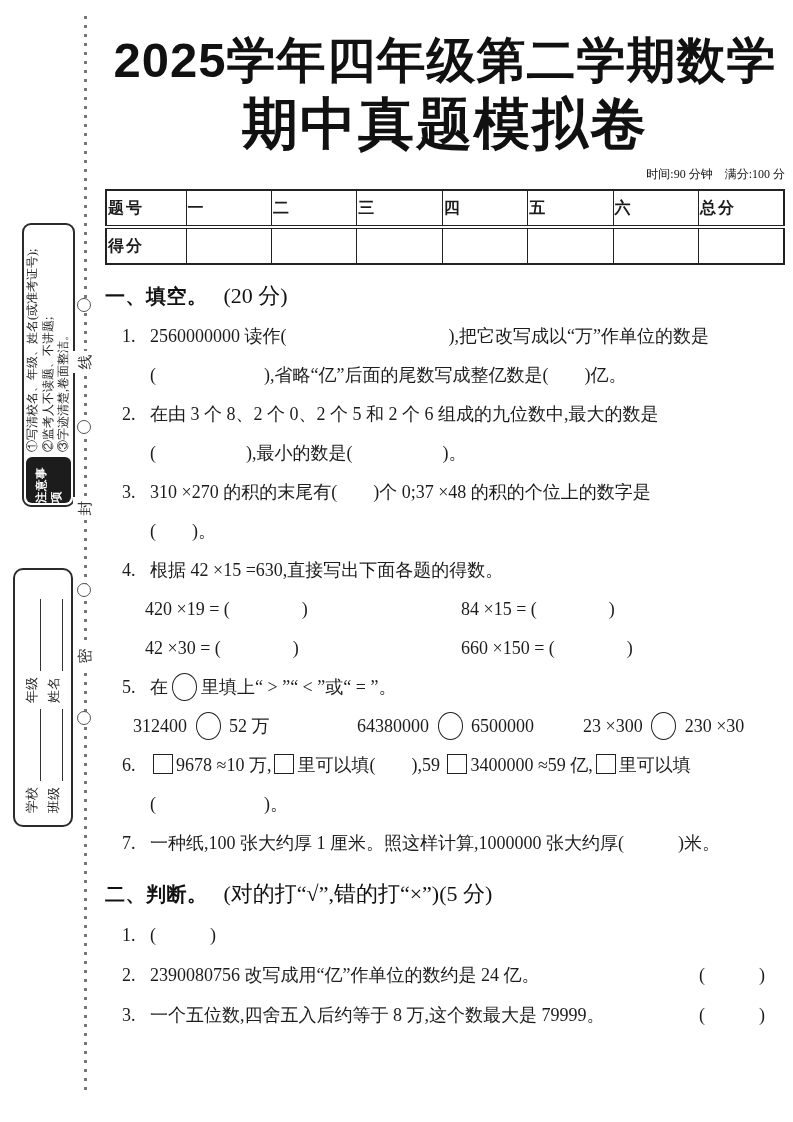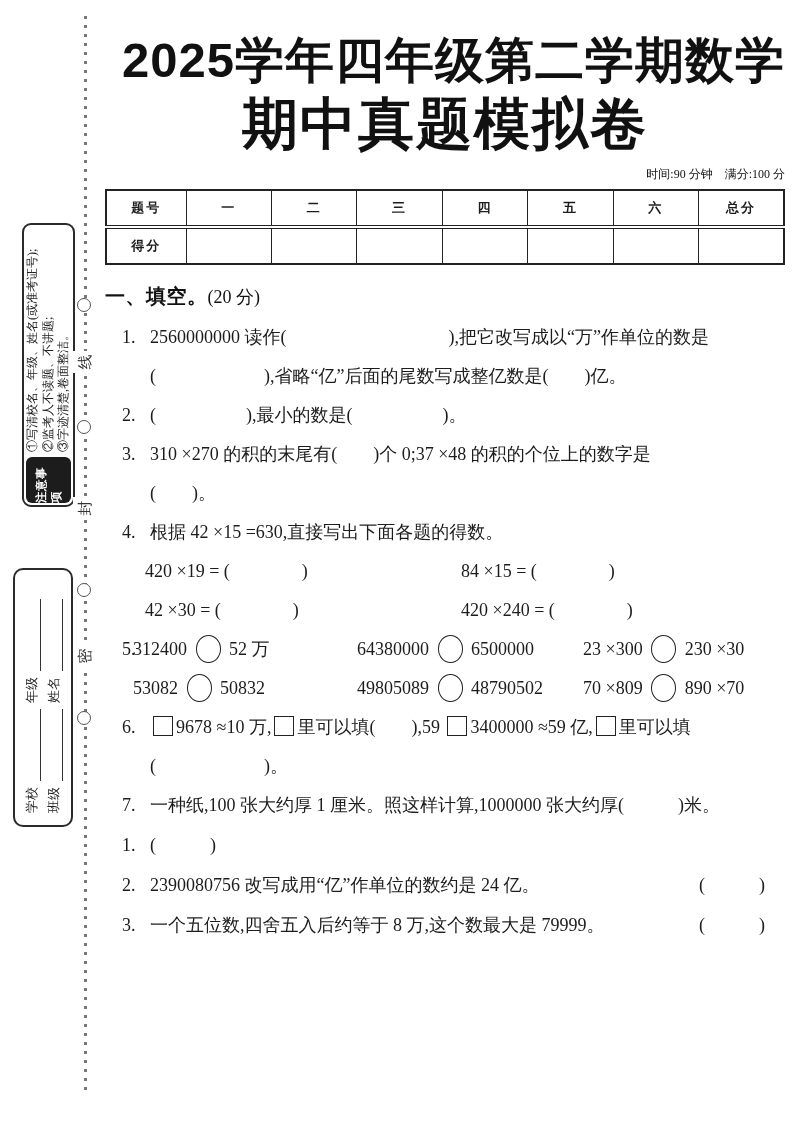--- a/index.html
+++ b/index.html
@@ -49,48 +49,48 @@
     box-sizing:border-box; border:2px solid #2b2b2b; border-radius:10px;
     background:#fff; display:flex; flex-direction:column; justify-content:space-around;
     padding:6px 12px; font-size:13px; color:#222;
   }
   .info-row{display:flex; align-items:flex-end; gap:6px; white-space:nowrap;}
   .uline{display:inline-block; width:72px; border-bottom:1.2px solid #333; height:12px;}
 
   
   .main{position:absolute; left:105px; top:0; width:680px;}
   .title1{
-    margin:30px 0 0; text-align:right; font-size:49px; line-height:60px;
+    margin:30px 0 0; text-align:center; font-size:49px; line-height:60px;
     font-weight:900; letter-spacing:1px; color:#111;
     font-family:"Liberation Sans","DejaVu Sans",sans-serif;
   }
   .title2{
     margin:2px 0 10px; text-align:center; font-size:56px; line-height:64px;
     font-weight:900; letter-spacing:2px; color:#111;
     font-family:"Liberation Sans","DejaVu Sans",sans-serif;
   }
   .meta{margin:8px 0 6px; text-align:right; font-size:12px; color:#111;}
 
   table.score{width:100%; border-collapse:collapse; border:2px solid #222; table-layout:fixed;}
   table.score td{
-    border:1.5px solid #222; height:32px; text-align:center; vertical-align:middle;
-    font-family:"Liberation Sans","DejaVu Sans",sans-serif;
-    font-size:13px; font-weight:700; color:#1c1c1c; letter-spacing:2px;
+    border:1.5px solid #222; height:32px; text-align:left; vertical-align:middle;
+    font-family:"Liberation Sans","DejaVu Sans",sans-serif;
+    font-size:16px; font-weight:700; color:#1c1c1c; letter-spacing:2px;
   }
   table.score tr.hdr td{border-bottom:4px double #222;}
   table.score col.first{width:80px;}
 
   .sec-head{
     margin:12px 0 2px; font-size:20px; line-height:38px; color:#111;
   }
   .sec-head b{
     font-family:Liberation Serif, serif; font-weight:900;
     letter-spacing:0.5px;
   }
-  .sec-head span.note{font-size:18px; font-weight:400;}
+  .sec-head span.note{font-size:22px; font-weight:400;margin-left:16px;}
 
   .q-line{position:relative; padding-left:45px; font-size:18px; line-height:39px; white-space:nowrap;}
   .q-num{position:absolute; left:17px;}
   .grid2{display:grid; grid-template-columns:316px 1fr; padding-left:40px;}
   .grid2 .q-line, .grid3 .q-line{padding-left:0;}
   .grid3{display:grid; grid-template-columns:224px 226px 1fr; padding-left:28px;}
   .judge{display:flex; justify-content:space-between; position:relative;
          padding-left:45px; font-size:18px; line-height:40px; white-space:nowrap;}
   .judge .blank{padding-right:20px;}
 
@@ -186,62 +186,60 @@
     <div class="sec-head">
       <b>一、填空。</b><span class="note">(20 分)</span>
     </div>
 
     <div class="q-line">
       <span class="q-num">1.</span><span>2560000000 读作(　　　　　　　　　),把它改写成以“万”作单位的数是</span>
     </div>
     <div class="q-line">(　　　　　　),省略“亿”后面的尾数写成整亿数是(　　)亿。</div>
 
     <div class="q-line">
-      <span class="q-num">2.</span>
+      <span class="q-num">2.</span><span>在由 3 个 8、2 个 0、2 个 5 和 2 个 6 组成的九位数中,最大的数是</span>
     </div>
     <div class="q-line">(　　　　　),最小的数是(　　　　　)。</div>
 
     <div class="q-line">
       <span class="q-num">3.</span><span>310 ×270 的积的末尾有(　　)个 0;37 ×48 的积的个位上的数字是</span>
     </div>
     <div class="q-line">(　　)。</div>
 
     <div class="q-line">
       <span class="q-num">4.</span><span>根据 42 ×15 =630,直接写出下面各题的得数。</span>
     </div>
     <div class="grid2">
       <div class="q-line">420 ×19 = (　　　　)</div>
       <div class="q-line">84 ×15 = (　　　　)</div>
       <div class="q-line">42 ×30 = (　　　　)</div>
-      <div class="q-line">420 ×240 = (　　　　)</div>
-    </div>
-
-    <div class="q-line">
-      <span class="q-num">5.</span>
+      <div class="q-line">660 ×150 = (　　　　)</div>
+    </div>
+
+    <div class="q-line">
+      <span class="q-num">5.</span><span>在<span class="cmp-circle"></span>里填上“ &gt; ”“ &lt; ”或“ = ”。</span>
     </div>
     <div class="grid3">
       <div class="q-line">312400 <span class="cmp-circle"></span> 52 万</div>
       <div class="q-line">64380000 <span class="cmp-circle"></span> 6500000</div>
       <div class="q-line">23 ×300 <span class="cmp-circle"></span> 230 ×30</div>
     </div>
-    <div class="grid3">
-      <div class="q-line">53082 <span class="cmp-circle"></span> 50832</div>
-      <div class="q-line">49805089 <span class="cmp-circle"></span> 48790502</div>
-      <div class="q-line">70 ×809 <span class="cmp-circle"></span> 890 ×70</div>
-    </div>
 
     <div class="q-line">
       <span class="q-num">6.</span><span><span class="blank-box"></span>9678 ≈10 万,<span class="blank-box"></span>里可以填(　　),59 <span class="blank-box"></span>3400000 ≈59 亿,<span class="blank-box"></span>里可以填</span>
     </div>
     <div class="q-line">(　　　　　　)。</div>
 
     <div class="q-line">
       <span class="q-num">7.</span><span>一种纸,100 张大约厚 1 厘米。照这样计算,1000000 张大约厚(　　　)米。</span>
     </div>
 
+    <div class="sec-head">
+      <b>二、判断。</b><span class="note">(对的打“√”,错的打“×”)(5 分)</span>
+    </div>
 
     <div class="judge">
       <span class="q-num">1.</span>
       <span class="blank">(　　　)</span>
     </div>
     <div class="judge">
       <span class="q-num">2.</span>
       <span>2390080756 改写成用“亿”作单位的数约是 24 亿。</span>
       <span class="blank">(　　　)</span>
     </div>

